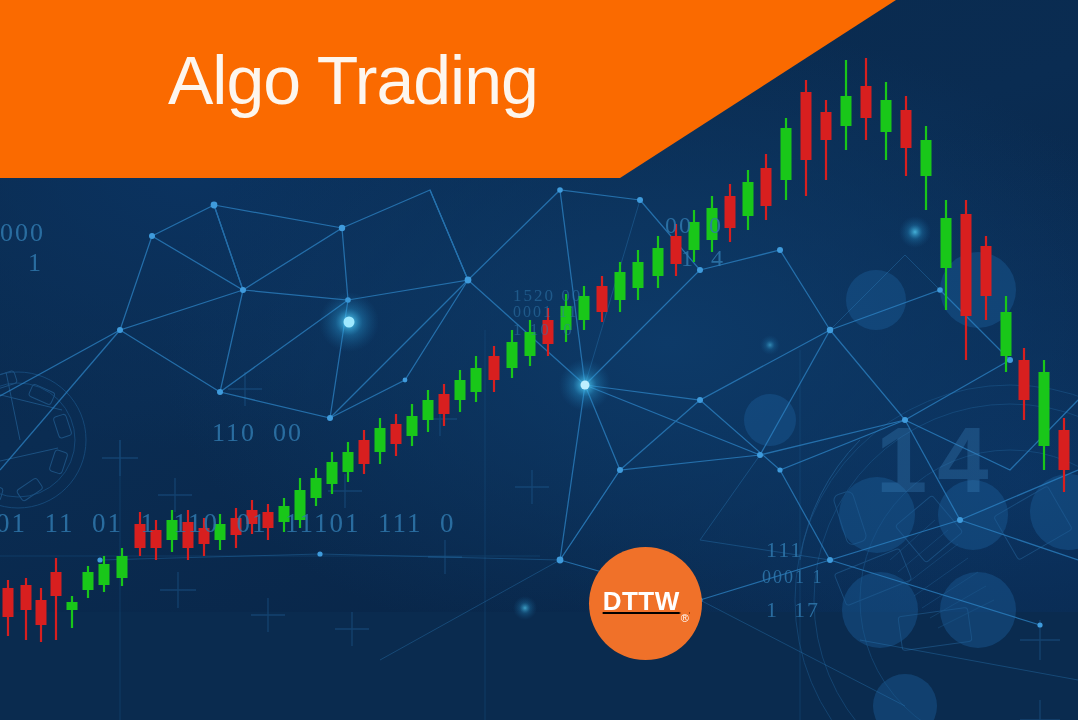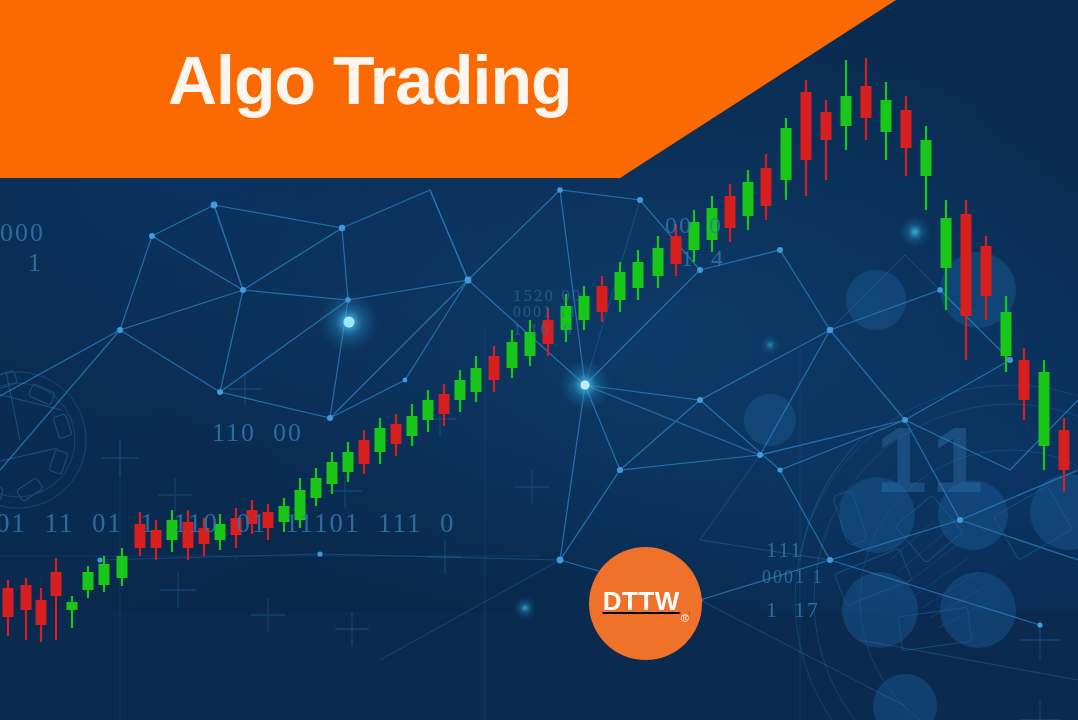--- a/index.html
+++ b/index.html
@@ -54,21 +54,21 @@
     position:absolute;
     left:0;top:0;width:1078px;height:200px;
     background:#fa6a00;
     clip-path:polygon(0 0, 896px 0, 620px 178px, 0 178px);
   }
   #banner-title{
     position:absolute;
     left:168px;
     top:46px;
     font-size:68px;
-    font-weight:700;
+    font-weight:400;
     color:#fdf6ee;
     letter-spacing:-1px;
     line-height:1;
     white-space:nowrap;
   }
 
   
   #logo{
     position:absolute;
     left:589px; top:547px;
@@ -278,21 +278,21 @@
       <circle cx="349" cy="322" r="30" fill="url(#glow)"></circle>
       <circle cx="349" cy="322" r="5.5" fill="#9fe9ff"></circle>
       <circle cx="585" cy="385" r="26" fill="url(#glow)"></circle>
       <circle cx="585" cy="385" r="4.5" fill="#bff0ff"></circle>
       <circle cx="915" cy="232" r="16" fill="url(#glow)" opacity=".8"></circle>
       <circle cx="525" cy="608" r="12" fill="url(#glow)" opacity=".7"></circle>
       <circle cx="770" cy="345" r="10" fill="url(#glow)" opacity=".55"></circle>
     </svg>
   </div>
 
-  <div id="watermark-11">11</div>
+  <div id="watermark-11">14</div>
 
   <div class="layer">
     <svg id="candles-svg" viewBox="0 0 1078 720" preserveAspectRatio="none">
         <g>
           <line x1="8" x2="8" y1="580" y2="636" stroke="#d81f1f" stroke-width="2.2"></line>
           <rect x="2.5" y="588" width="11" height="29" fill="#d81f1f"></rect>
         </g>
         <g>
           <line x1="26" x2="26" y1="578" y2="640" stroke="#d81f1f" stroke-width="2.2"></line>
           <rect x="20.5" y="585" width="11" height="25" fill="#d81f1f"></rect>

